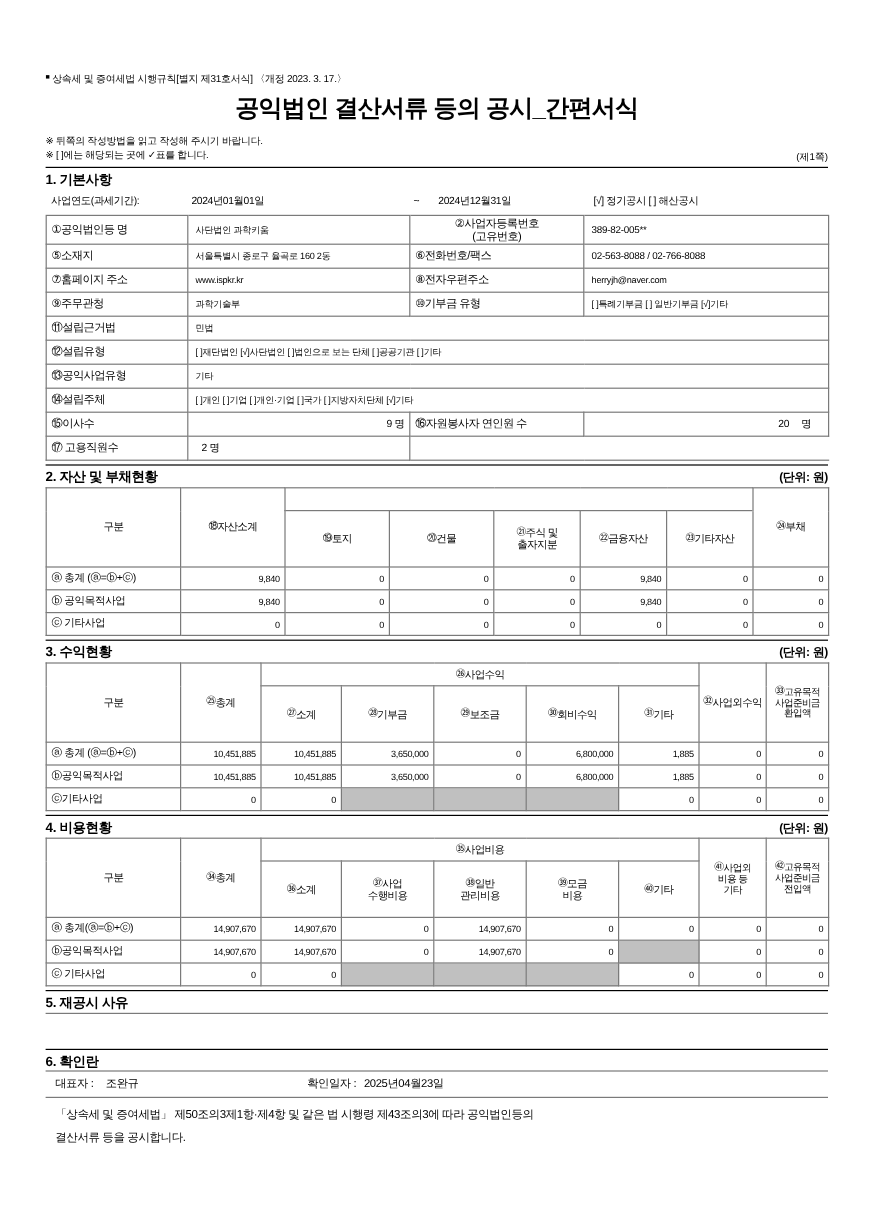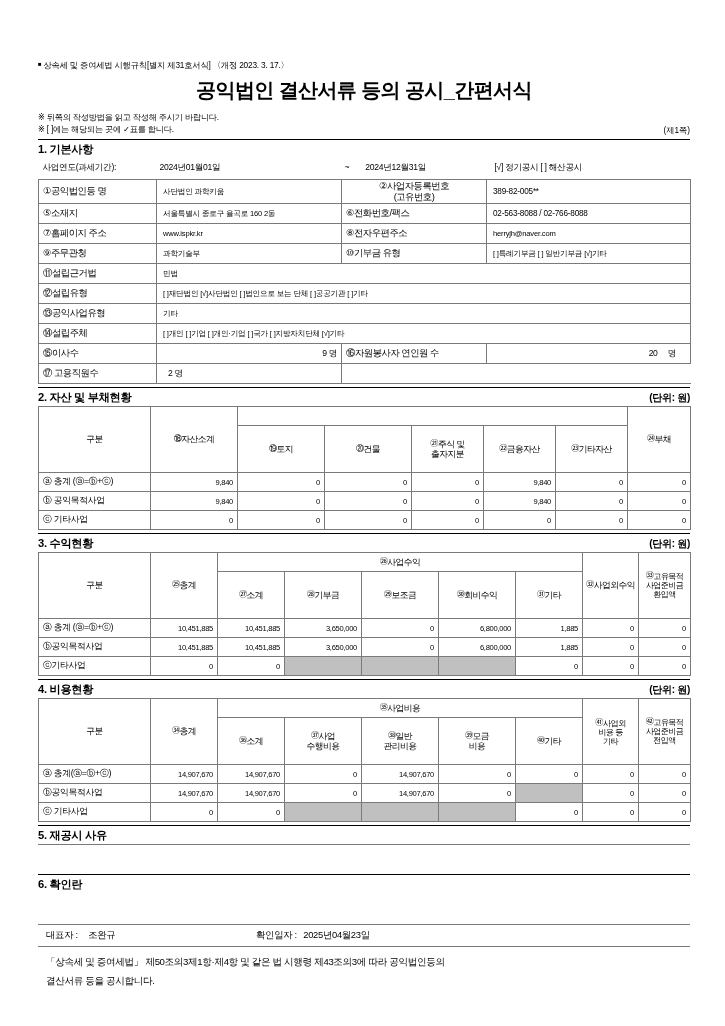--- a/index.html
+++ b/index.html
@@ -156,21 +156,20 @@
     letter-spacing: -0.35px;
     padding: 3px 2px 2px 8px;
   }
   .confirm-row {
     border-top: 0.7px solid #7a7a7a;
     border-bottom: 0.7px solid #7a7a7a;
     font-size: 9.4px;
     letter-spacing: -0.3px;
     padding: 4px 2px 4px 8px;
     display: flex;
-    margin-top: 32px;
   }
   .confirm-row .rep { width: 210px; }
   .legal {
     font-size: 9.6px;
     line-height: 1.95;
     letter-spacing: -0.35px;
     padding: 6px 2px 0 8px;
   }
 </style>
 </head>

